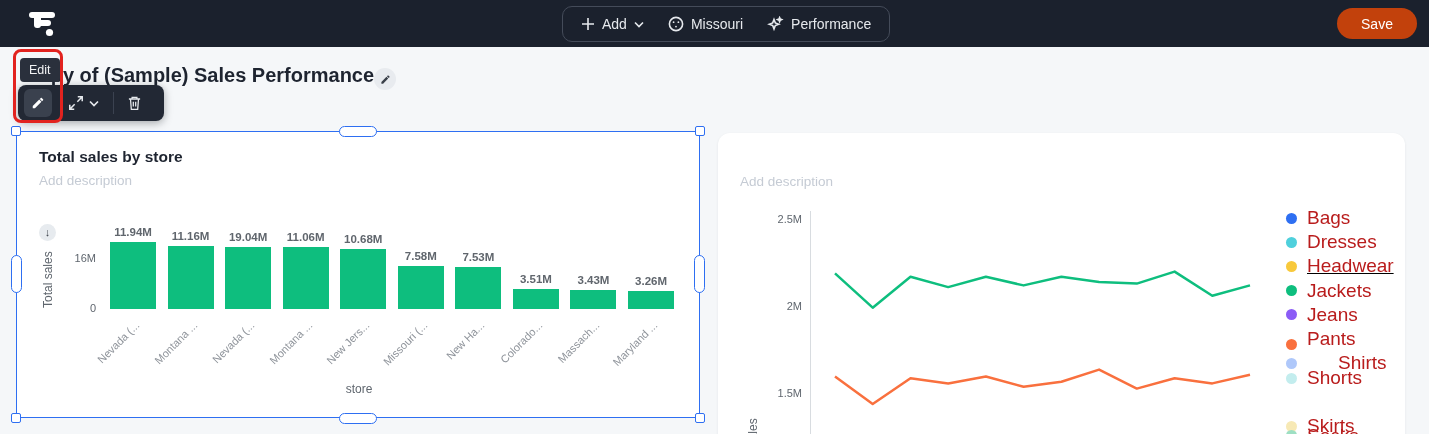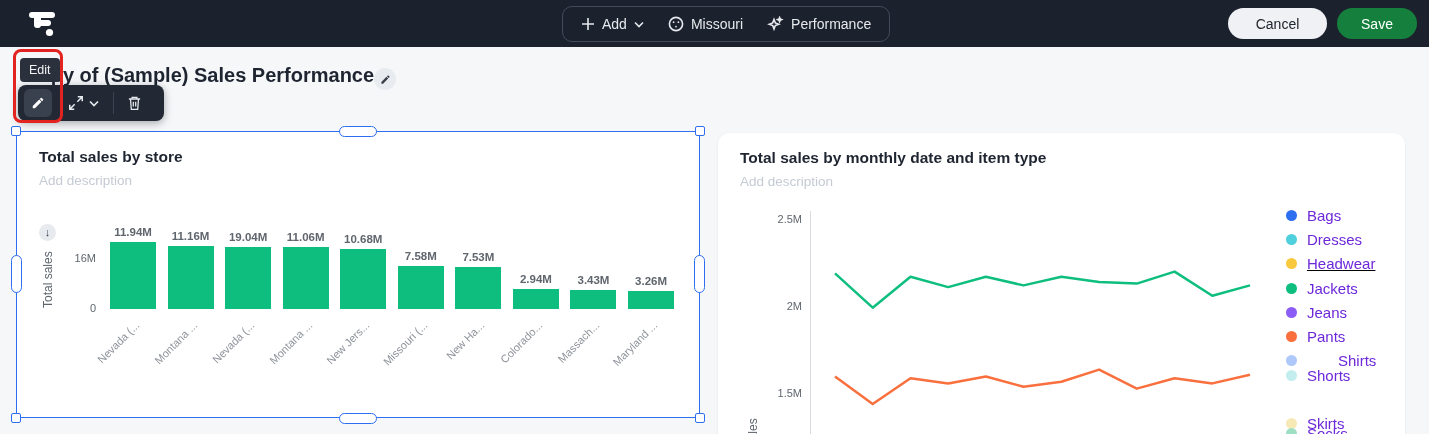--- a/index.html
+++ b/index.html
@@ -7,21 +7,21 @@
 
   
   .topbar { position:absolute; left:0; top:0; width:1429px; height:47px; background:#1B212D; display:flex; align-items:center; z-index:20; }
   .logo { margin-left:28px; width:28px; height:28px; cursor:pointer; }
   .logo svg { width:28px; height:28px; fill:#FFFFFF; }
   .tb-group { position:absolute; left:562px; top:6px; height:36px; border:1px solid #444B59; border-radius:10px; display:flex; align-items:center; padding:0 8px; gap:4px; }
   .tb-btn { display:flex; align-items:center; gap:7px; background:none; border:none; color:#E6E9ED; font-family:"Liberation Sans",sans-serif; font-size:14px; padding:6px 10px; cursor:pointer; border-radius:6px; }
   .tb-btn svg { stroke:#E6E9ED; fill:none; stroke-width:1.6; }
   .tb-right { position:absolute; right:12px; top:8px; display:flex; gap:10px; }
   .btn-cancel { width:99px; height:31px; border:none; border-radius:16px; background:#EFF1F4; color:#20262E; font-size:14px; font-family:"Liberation Sans",sans-serif; cursor:pointer; }
-  .btn-save { width:80px; height:31px; border:none; border-radius:16px; background:#15803d; color:#FFFFFF; font-size:14px; font-family:"Liberation Sans",sans-serif; cursor:pointer; }
+  .btn-save { width:80px; height:31px; border:none; border-radius:16px; background:#c2410c; color:#FFFFFF; font-size:14px; font-family:"Liberation Sans",sans-serif; cursor:pointer; }
 
   
   .main { position:absolute; left:0; top:47px; width:1429px; height:387px; overflow:hidden; background:#F5F7F9; }
   .page-title { position:absolute; left:24px; top:17px; font-size:20px; font-weight:700; color:#1E2430; z-index:1; white-space:nowrap; }
   .title-edit { position:absolute; left:374px; top:21px; width:22px; height:22px; border-radius:50%; background:#E8EBEF; display:flex; align-items:center; justify-content:center; cursor:pointer; z-index:1; }
   .title-edit svg { width:11px; height:11px; fill:#3A4049; }
 
   
   .tile-toolbar { position:absolute; left:18px; top:38px; width:146px; height:36px; background:#222834; border-radius:8px; box-shadow:0 2px 8px rgba(10,14,20,.35); display:flex; align-items:center; z-index:6; }
   .tt-edit { width:28px; height:28px; margin-left:6px; background:#3A414E; border:none; border-radius:6px; display:flex; align-items:center; justify-content:center; cursor:pointer; }
@@ -51,21 +51,21 @@
   .bar-cat { position:absolute; width:110px; text-align:right; font-size:11px; color:#8E939A; transform:rotate(-45deg); transform-origin:100% 0; white-space:nowrap; }
   .xlab-bar { position:absolute; left:0; width:750px; text-align:center; top:250px; font-size:12px; color:#5F666E; }
 
   
   .axisline { position:absolute; left:92px; top:78px; width:1px; height:262px; background:#D8DCE0; }
   .ytick-r { position:absolute; left:0; width:84px; text-align:right; font-size:11px; color:#5F666E; }
   .ylab-line { position:absolute; left:28px; top:342px; transform:rotate(-90deg); transform-origin:0 0; font-size:12px; color:#5F666E; white-space:nowrap; }
   .line-svg { position:absolute; left:0; top:0; width:687px; height:340px; }
   .legend-item { position:absolute; left:568px; display:flex; align-items:center; gap:10px; cursor:pointer; }
   .legend-dot { width:11px; height:11px; border-radius:50%; flex:none; }
-  .legend-label { font-size:15px; color:#6d28d9; white-space:nowrap; }
+  .legend-label { font-size:19px; color:#b91c1c; white-space:nowrap; }
 
   
   .h-sq { position:absolute; width:10px; height:10px; background:#FFFFFF; border:1.5px solid #2E6FF2; border-radius:2px; z-index:5; }
   .h-pill-h { position:absolute; width:38px; height:11px; background:#FFFFFF; border:1.5px solid #2E6FF2; border-radius:6px; z-index:5; }
   .h-pill-v { position:absolute; width:11px; height:38px; background:#FFFFFF; border:1.5px solid #2E6FF2; border-radius:6px; z-index:5; }
 </style>
 </head>
 <body>
 
 <header class="topbar">
@@ -98,21 +98,20 @@
     </button>
     <button class="tb-btn">
       <svg width="17" height="17" viewBox="0 0 17 17">
           <path d="M7 3.5l1.3 3.4 3.4 1.3-3.4 1.3L7 12.9 5.7 9.5 2.3 8.2l3.4-1.3z"></path>
           <path d="M12.6 1.6l.6 1.4 1.4.6-1.4.6-.6 1.4-.6-1.4-1.4-.6 1.4-.6z"></path>
         </svg>
       <span>Performance</span>
     </button>
   </div>
   <div class="tb-right">
-    <button class="btn-cancel">Cancel</button>
     <button class="btn-save">Save</button>
   </div>
 </header>
 
 <div class="main">
 
   <h1 class="page-title">Copy of (Sample) Sales Performance</h1>
   <span class="title-edit">
     <svg viewBox="0 0 24 24">
         <path d="M3 17.2V21h3.8L17.9 9.9l-3.8-3.8L3 17.2zM20.7 7.1c.4-.4.4-1 0-1.4l-2.4-2.4c-.4-.4-1-.4-1.4 0l-1.8 1.8 3.8 3.8 1.8-1.8z"></path>
@@ -166,42 +165,42 @@
         <div class="bar" style="left: 323.24px; top: 116.925px; width: 46px; height: 60.075px; background: rgb(14, 190, 126);"></div>
         <div class="bar-val" style="left: 346.24px; top: 100.925px;">10.68M</div>
         <div class="bar-cat" style="left: 236.24px; top: 187px;">New Jers...</div>
         <div class="bar" style="left: 380.8px; top: 134.363px; width: 46px; height: 42.6375px; background: rgb(14, 190, 126);"></div>
         <div class="bar-val" style="left: 403.8px; top: 118.363px;">7.58M</div>
         <div class="bar-cat" style="left: 293.8px; top: 187px;">Missouri (...</div>
         <div class="bar" style="left: 438.36px; top: 134.644px; width: 46px; height: 42.3563px; background: rgb(14, 190, 126);"></div>
         <div class="bar-val" style="left: 461.36px; top: 118.644px;">7.53M</div>
         <div class="bar-cat" style="left: 351.36px; top: 187px;">New Ha...</div>
         <div class="bar" style="left: 495.92px; top: 157.256px; width: 46px; height: 19.7437px; background: rgb(14, 190, 126);"></div>
-        <div class="bar-val" style="left: 518.92px; top: 141.256px;">2.94M</div>
+        <div class="bar-val" style="left: 518.92px; top: 141.256px;">3.51M</div>
         <div class="bar-cat" style="left: 408.92px; top: 187px;">Colorado...</div>
         <div class="bar" style="left: 553.48px; top: 157.706px; width: 46px; height: 19.2937px; background: rgb(14, 190, 126);"></div>
         <div class="bar-val" style="left: 576.48px; top: 141.706px;">3.43M</div>
         <div class="bar-cat" style="left: 466.48px; top: 187px;">Massach...</div>
         <div class="bar" style="left: 611.04px; top: 158.662px; width: 46px; height: 18.3375px; background: rgb(14, 190, 126);"></div>
         <div class="bar-val" style="left: 634.04px; top: 142.662px;">3.26M</div>
         <div class="bar-cat" style="left: 524.04px; top: 187px;">Maryland ...</div>
       </div>
+    <div class="xlab-bar" style="width:684px;">store</div>
   </section>
 
   <div class="h-sq" style="left:11px;  top:79px;"></div>
   <div class="h-sq" style="left:695px; top:79px;"></div>
   <div class="h-sq" style="left:11px;  top:366px;"></div>
   <div class="h-sq" style="left:695px; top:366px;"></div>
   <div class="h-pill-h" style="left:339px; top:79px;"></div>
   <div class="h-pill-h" style="left:339px; top:366px;"></div>
   <div class="h-pill-v" style="left:11px;  top:208px;"></div>
   <div class="h-pill-v" style="left:694px; top:208px;"></div>
 
   <section class="card card-right">
-    <h2>Total sales by monthly date and item type</h2>
     <div class="desc">Add description</div>
     <div class="axisline"></div>
     <div class="ytick-r" style="top:80px;">2.5M</div>
     <div class="ytick-r" style="top:167px;">2M</div>
     <div class="ytick-r" style="top:254px;">1.5M</div>
     <div class="ylab-line">Total sales</div>
     <svg class="line-svg" id="lines" viewBox="0 0 687 340">
         <polyline points="117.0,140.3 154.7,174.7 192.5,143.8 230.2,154.1 267.9,143.8 305.6,152.4 343.4,143.8 381.1,148.9 418.8,150.6 456.6,138.6 494.3,162.7 532.0,152.4" fill="none" stroke="#0EBE7E" stroke-width="2.5" stroke-linejoin="round"></polyline>
         <polyline points="117.0,243.5 154.7,271.0 192.5,245.2 230.2,250.4 267.9,243.5 305.6,253.8 343.4,248.7 381.1,236.6 418.8,255.6 456.6,245.2 494.3,250.4 532.0,241.8" fill="none" stroke="#F9703E" stroke-width="2.5" stroke-linejoin="round"></polyline>
       </svg>
@@ -219,21 +218,21 @@
           <span class="legend-label">Headwear</span>
         </div>
         <div class="legend-item" style="top: 146.6px;">
           <span class="legend-dot" style="background: rgb(14, 190, 126);"></span>
           <span class="legend-label">Jackets</span>
         </div>
         <div class="legend-item" style="top: 170.8px;">
           <span class="legend-dot" style="background: rgb(139, 92, 246);"></span>
           <span class="legend-label">Jeans</span>
         </div>
-        <div class="legend-item" style="top: 195px;">
+        <div class="legend-item" style="top: 195px; align-items: flex-end;">
           <span class="legend-dot" style="background: rgb(249, 112, 62);"></span>
           <span class="legend-label">Pants</span>
         </div>
         <div class="legend-item" style="top: 219.2px; gap: 41px;">
           <span class="legend-dot" style="background: rgb(175, 200, 250);"></span>
           <span class="legend-label">Shirts</span>
         </div>
         <div class="legend-item" style="top: 234px;">
           <span class="legend-dot" style="background: rgb(195, 237, 238);"></span>
           <span class="legend-label">Shorts</span>

